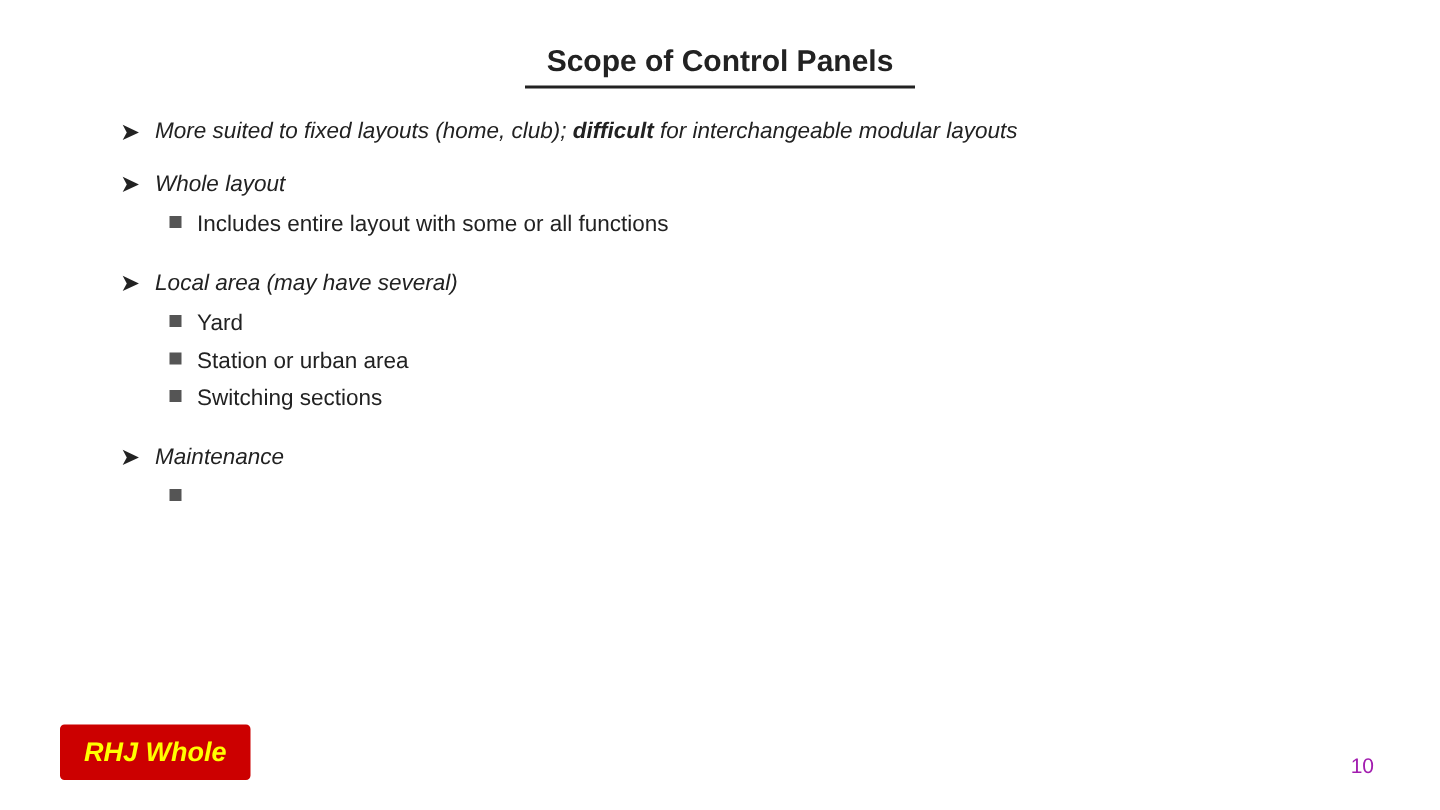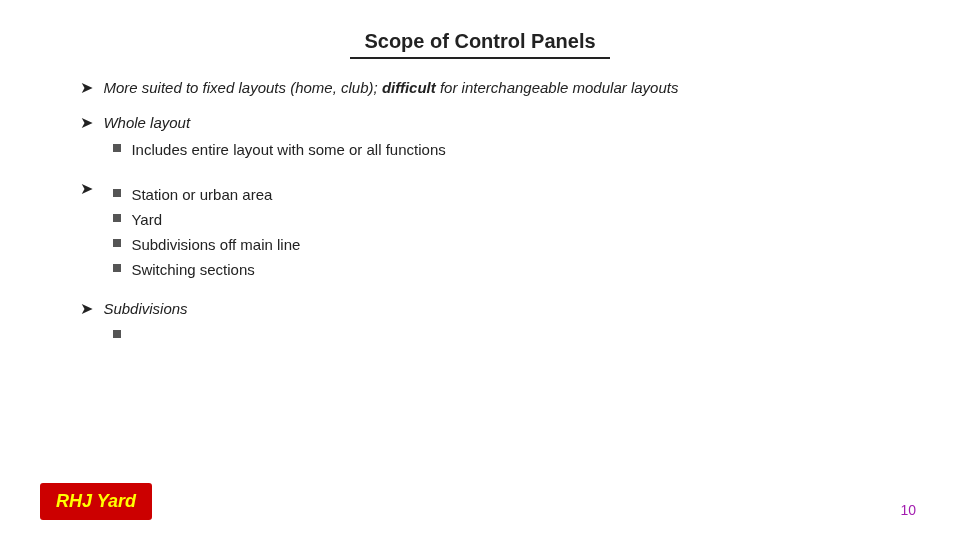--- a/index.html
+++ b/index.html
@@ -154,54 +154,51 @@
             <div class="sub-bullet"></div>
             <span class="sub-text">Includes entire layout with some or all functions</span>
           </div>
         </div>
       </div>
     </div>
 
     <div class="bullet-item">
       <span class="bullet-arrow">➤</span>
       <div>
+        <span class="bullet-text">Local area (may have several)</span>
         <div class="sub-list">
           <div class="sub-item">
             <div class="sub-bullet"></div>
+            <span class="sub-text">Yard</span>
+          </div>
+          <div class="sub-item">
+            <div class="sub-bullet"></div>
             <span class="sub-text">Station or urban area</span>
-          </div>
-          <div class="sub-item">
-            <div class="sub-bullet"></div>
-            <span class="sub-text">Yard</span>
-          </div>
-          <div class="sub-item">
-            <div class="sub-bullet"></div>
-            <span class="sub-text">Subdivisions off main line</span>
           </div>
           <div class="sub-item">
             <div class="sub-bullet"></div>
             <span class="sub-text">Switching sections</span>
           </div>
         </div>
       </div>
     </div>
 
     <div class="bullet-item">
       <span class="bullet-arrow">➤</span>
       <div>
-        <span class="bullet-text">Subdivisions</span>
+        <span class="bullet-text">Maintenance</span>
         <div class="sub-list">
           <div class="sub-item">
             <div class="sub-bullet"></div>
           </div>
         </div>
       </div>
     </div>
 
   </div>
 
   <div class="logo-section">
-    <div class="logo-box">RHJ Yard</div>
+    <div class="logo-box">RHJ Whole</div>
   </div>
 
   <div class="page-number">10</div>
 
 </div>
 
 </body></html>

